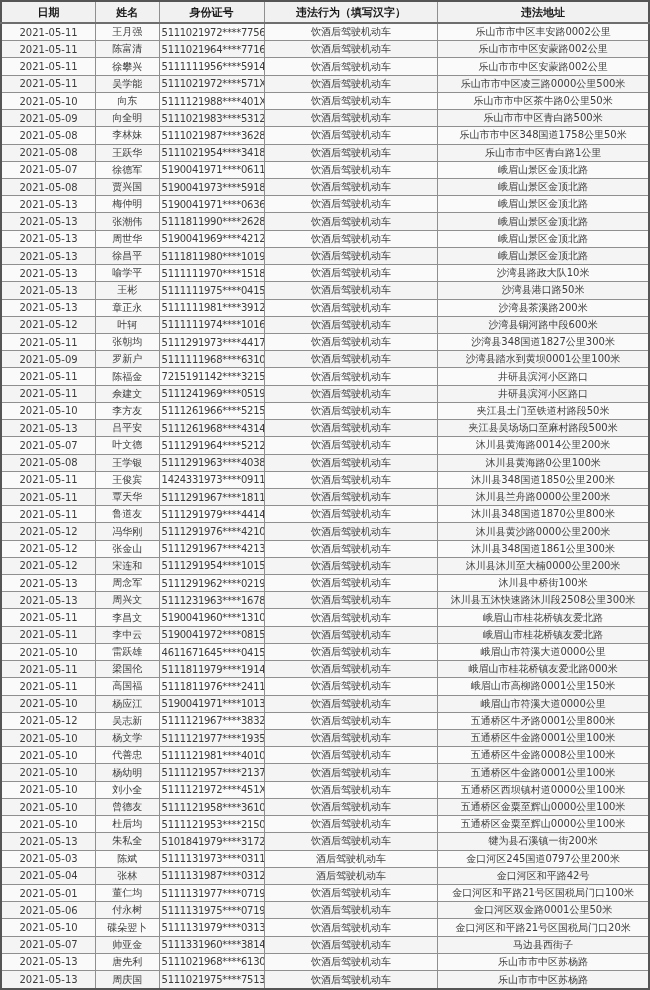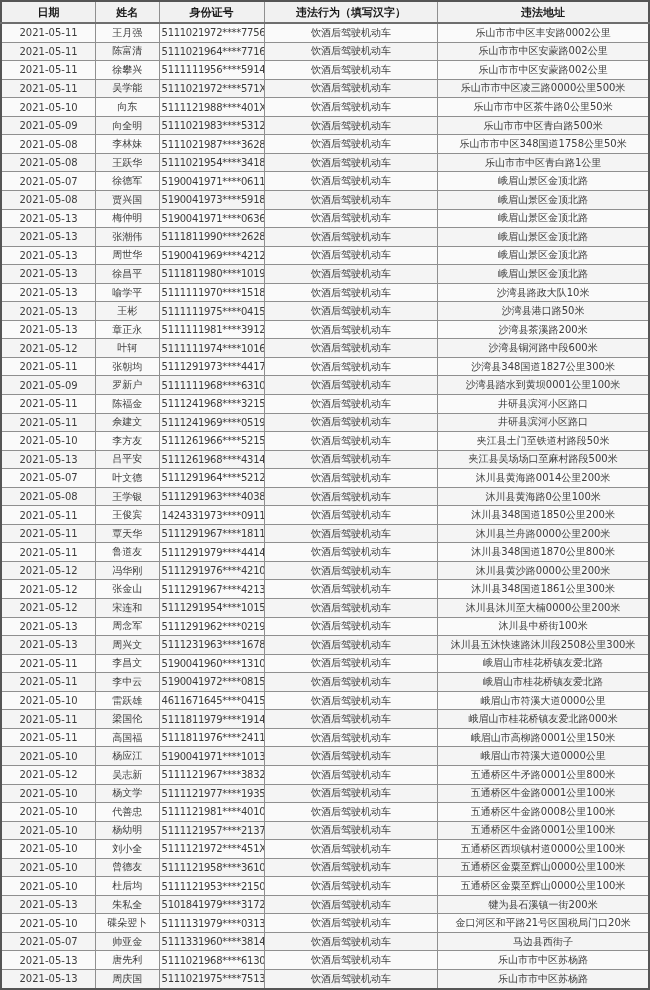--- a/index.html
+++ b/index.html
@@ -215,21 +215,21 @@
         <tr data-name="table-row">
           <td data-name="date-cell">2021-05-09</td>
           <td data-name="name-cell">罗新户</td>
           <td data-name="id-cell">5111111968****6310</td>
           <td data-name="violation-cell">饮酒后驾驶机动车</td>
           <td data-name="address-cell">沙湾县踏水到黄坝0001公里100米</td>
         </tr>
         <tr data-name="table-row">
           <td data-name="date-cell">2021-05-11</td>
           <td data-name="name-cell">陈福金</td>
-          <td data-name="id-cell">5111241968****3215</td>
+          <td data-name="id-cell">7215191142****3215</td>
           <td data-name="violation-cell">饮酒后驾驶机动车</td>
           <td data-name="address-cell">井研县滨河小区路口</td>
         </tr>
         <tr data-name="table-row">
           <td data-name="date-cell">2021-05-11</td>
           <td data-name="name-cell">佘建文</td>
           <td data-name="id-cell">5111241969****0519</td>
           <td data-name="violation-cell">饮酒后驾驶机动车</td>
           <td data-name="address-cell">井研县滨河小区路口</td>
         </tr>
@@ -407,20 +407,48 @@
           <td data-name="id-cell">5111121953****2150</td>
           <td data-name="violation-cell">饮酒后驾驶机动车</td>
           <td data-name="address-cell">五通桥区金粟至辉山0000公里100米</td>
         </tr>
         <tr data-name="table-row">
           <td data-name="date-cell">2021-05-13</td>
           <td data-name="name-cell">朱私全</td>
           <td data-name="id-cell">5101841979****3172</td>
           <td data-name="violation-cell">饮酒后驾驶机动车</td>
           <td data-name="address-cell">犍为县石溪镇一街200米</td>
+        </tr>
+        <tr data-name="table-row">
+          <td data-name="date-cell">2021-05-03</td>
+          <td data-name="name-cell">陈斌</td>
+          <td data-name="id-cell">5111131973****0311</td>
+          <td data-name="violation-cell">酒后驾驶机动车</td>
+          <td data-name="address-cell">金口河区245国道0797公里200米</td>
+        </tr>
+        <tr data-name="table-row">
+          <td data-name="date-cell">2021-05-04</td>
+          <td data-name="name-cell">张林</td>
+          <td data-name="id-cell">5111131987****0312</td>
+          <td data-name="violation-cell">酒后驾驶机动车</td>
+          <td data-name="address-cell">金口河区和平路42号</td>
+        </tr>
+        <tr data-name="table-row">
+          <td data-name="date-cell">2021-05-01</td>
+          <td data-name="name-cell">董仁均</td>
+          <td data-name="id-cell">5111131977****0719</td>
+          <td data-name="violation-cell">饮酒后驾驶机动车</td>
+          <td data-name="address-cell">金口河区和平路21号区国税局门口100米</td>
+        </tr>
+        <tr data-name="table-row">
+          <td data-name="date-cell">2021-05-06</td>
+          <td data-name="name-cell">付永树</td>
+          <td data-name="id-cell">5111131975****0719</td>
+          <td data-name="violation-cell">饮酒后驾驶机动车</td>
+          <td data-name="address-cell">金口河区双金路0001公里50米</td>
         </tr>
         <tr data-name="table-row">
           <td data-name="date-cell">2021-05-10</td>
           <td data-name="name-cell">碟朵翌卜</td>
           <td data-name="id-cell">5111131979****0313</td>
           <td data-name="violation-cell">饮酒后驾驶机动车</td>
           <td data-name="address-cell">金口河区和平路21号区国税局门口20米</td>
         </tr>
         <tr data-name="table-row">
           <td data-name="date-cell">2021-05-07</td>

